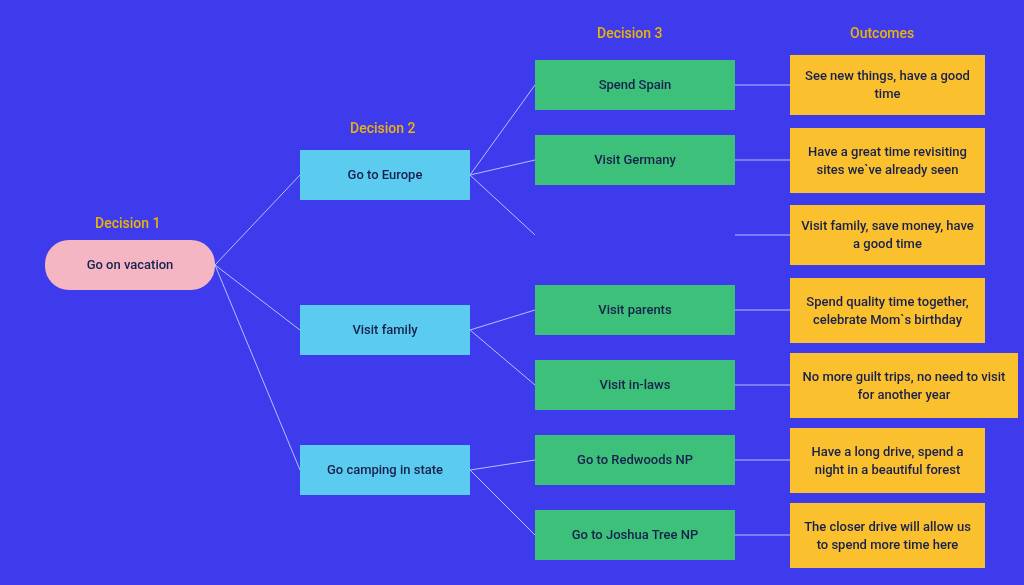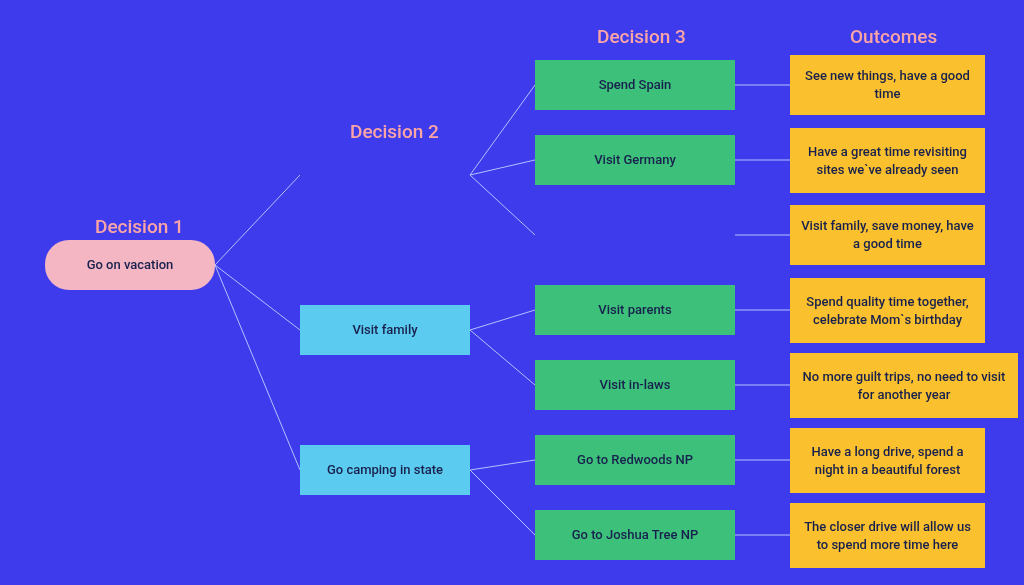--- a/index.html
+++ b/index.html
@@ -11,22 +11,22 @@
     font-family: -apple-system, BlinkMacSystemFont, "Segoe UI", Roboto, Arial, sans-serif;
     overflow: hidden;
   }
   .canvas {
     position: relative;
     width: 1024px;
     height: 585px;
   }
   .header {
     position: absolute;
-    color: #fca5a5;
-    font-size: 19px;
+    color: #eab308;
+    font-size: 14px;
     font-weight: 500;
     text-align: center;
     white-space: nowrap;
   }
   .node {
     position: absolute;
     display: flex;
     align-items: center;
     justify-content: center;
     text-align: center;
@@ -82,20 +82,21 @@
     <line x1="735" y1="535" x2="790" y2="535"></line>
   </svg>
 
   <div class="header" style="left:95px; top:215px;">Decision 1</div>
   <div class="header" style="left:350px; top:120px;">Decision 2</div>
   <div class="header" style="left:597px; top:25px;">Decision 3</div>
   <div class="header" style="left:850px; top:25px;">Outcomes</div>
 
   <div class="node pink" style="left:45px; top:240px; width:170px; height:50px;">Go on vacation</div>
 
+  <div class="node blue" style="left:300px; top:150px; width:170px; height:50px;">Go to Europe</div>
   <div class="node blue" style="left:300px; top:305px; width:170px; height:50px;">Visit family</div>
   <div class="node blue" style="left:300px; top:445px; width:170px; height:50px;">Go camping in state</div>
 
   <div class="node green" style="left:535px; top:60px;  width:200px; height:50px;">Spend Spain</div>
   <div class="node green" style="left:535px; top:135px; width:200px; height:50px;">Visit Germany</div>
   <div class="node green" style="left:535px; top:285px; width:200px; height:50px;">Visit parents</div>
   <div class="node green" style="left:535px; top:360px; width:200px; height:50px;">Visit in-laws</div>
   <div class="node green" style="left:535px; top:435px; width:200px; height:50px;">Go to Redwoods NP</div>
   <div class="node green" style="left:535px; top:510px; width:200px; height:50px;">Go to Joshua Tree NP</div>
 

